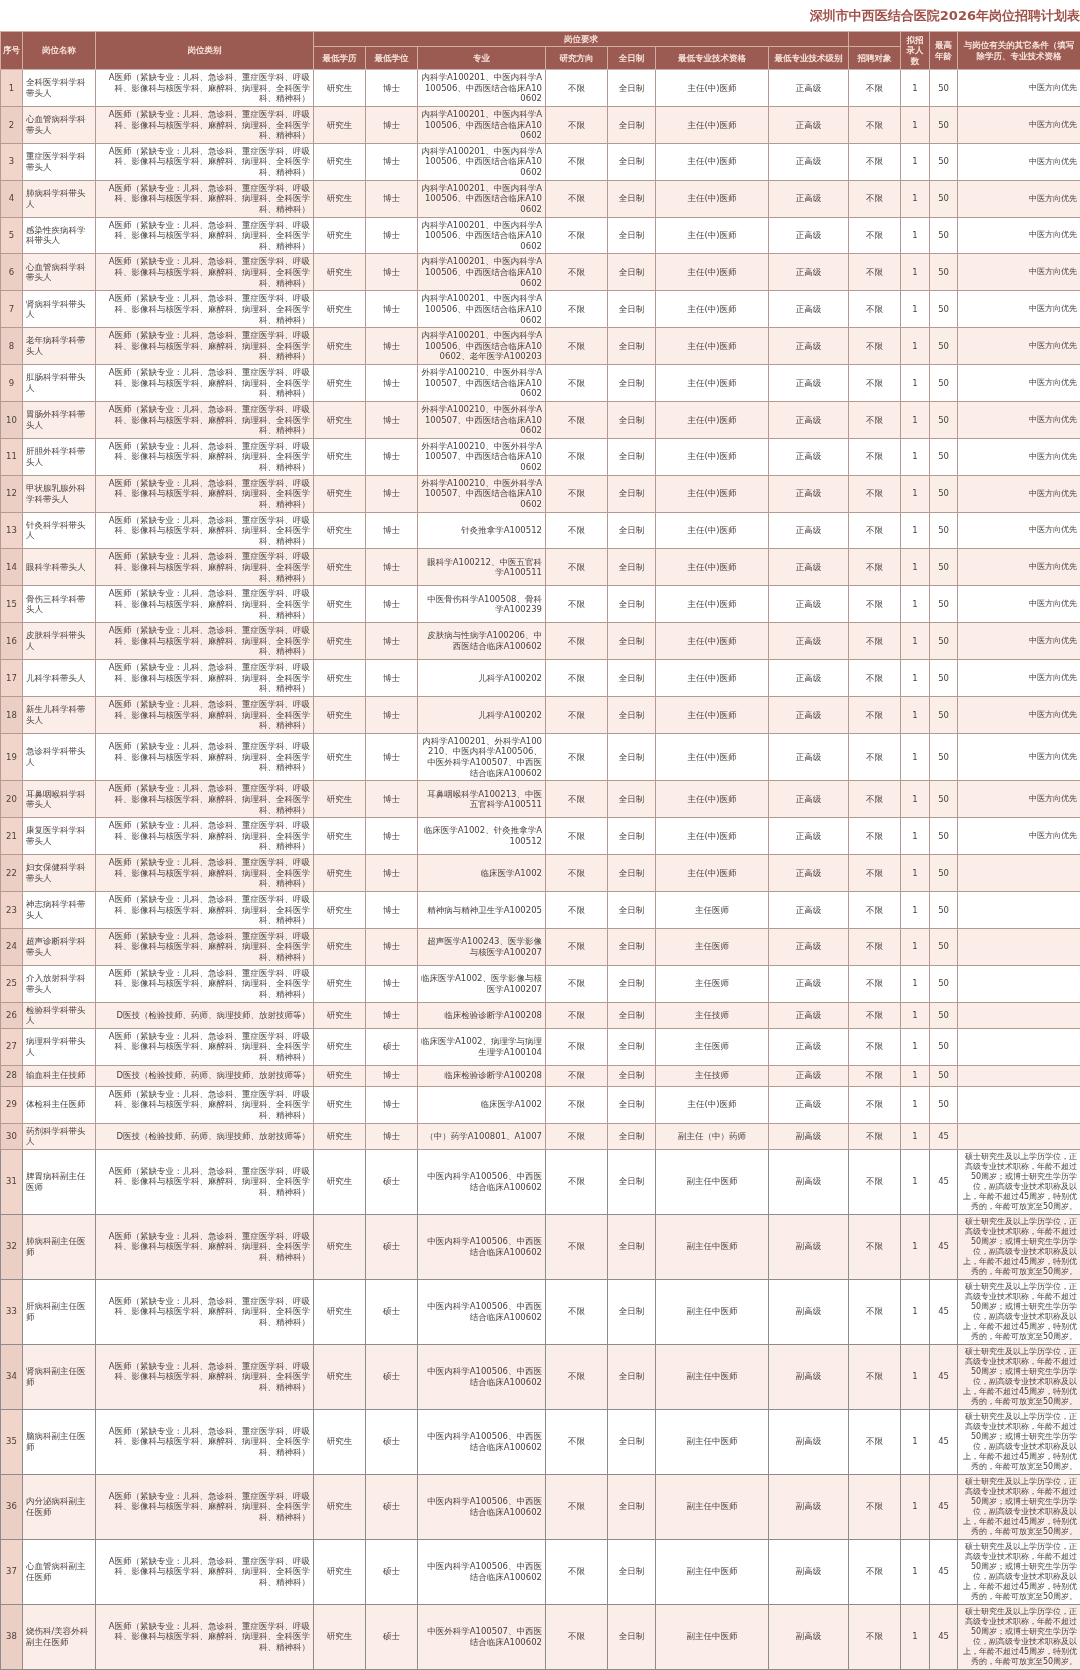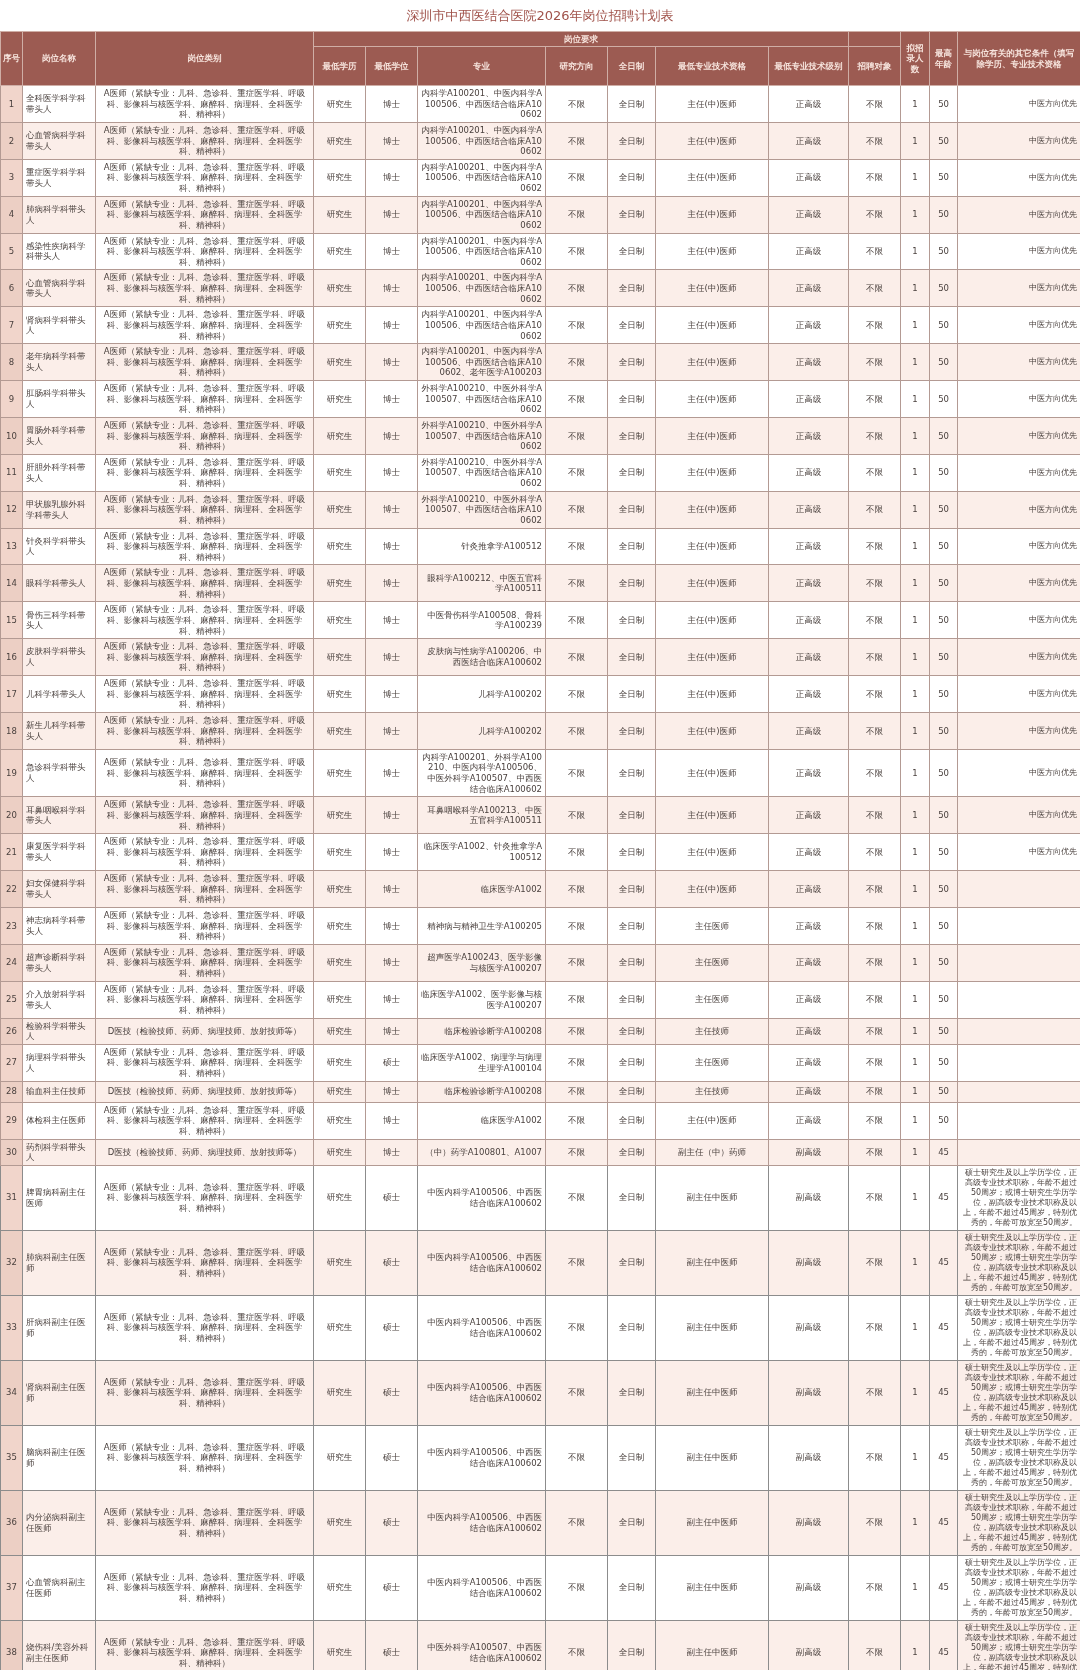--- a/index.html
+++ b/index.html
@@ -4,58 +4,58 @@
 <style>
   * { box-sizing: border-box; margin: 0; padding: 0; }
   body {
     font-family: "DejaVu Sans", sans-serif;
     background: #ffffff;
     width: 1080px;
   }
   .page { width: 1080px; }
   .title {
     color: #a0524a;
-    font-weight: normal;
+    font-weight: bold;
     font-size: 13px;
-    text-align: center;
+    text-align: right;
     padding: 7px 0 6px 0;
   }
   table {
     width: 1080px;
     border-collapse: collapse;
     table-layout: fixed;
     border: 1px solid #7d7d7d;
   }
   th {
     background: #9c5b52;
     color: #f6e3dc;
     font-size: 8.5px;
     font-weight: bold;
     border: 1px solid #cfaea6;
     padding: 1px 2px;
     text-align: center;
     line-height: 1.25;
   }
   thead tr.h1 th { height: 15px; }
-  thead tr.h2 th { height: 39px; }
+  thead tr.h2 th { height: 23px; }
   td {
     font-size: 8.5px;
     color: #4a413e;
     border: 1px solid #b39a93;
     padding: 2px 3px;
     line-height: 1.25;
     vertical-align: middle;
     word-break: break-all;
     height: 21px;
   }
   tr.alt td { background: #fbeee9; }
   td.c-no { background: #f1d5cb !important; text-align: center; }
   tr.alt td.c-no { background: #eccfc4 !important; }
   td.c-name { }
-  td.c-cat { text-align: center; margin-top: 20px; }
+  td.c-cat { text-align: right; margin-top: 20px; }
   td.c-edu, td.c-degree, td.c-dir, td.c-ft, td.c-qual,
   td.c-level, td.c-target, td.c-count, td.c-age { text-align: center; }
   td.c-major { text-align: right; }
   td.c-cond { text-align: right; font-size: 8px; }
   tr.tall td { border-color: #8c8c8c; }
 </style>
 </head>
 <body>
 
 <div class="page">

